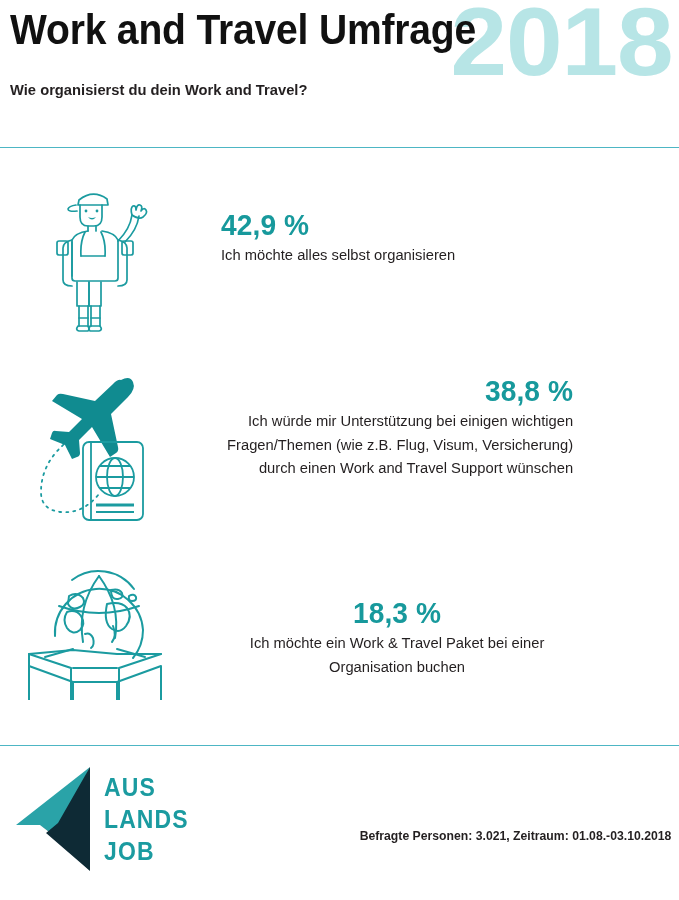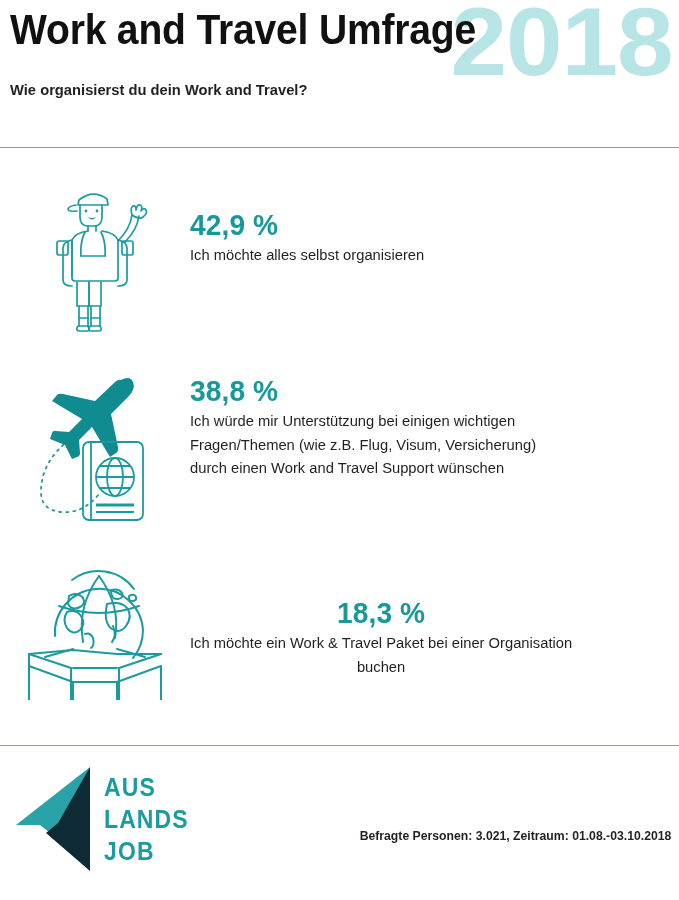--- a/index.html
+++ b/index.html
@@ -76,33 +76,34 @@
 
   
   .stat-row {
     position: absolute;
     left: 0;
     width: 679px;
     display: flex;
     align-items: flex-start;
   }
   #stat-row-0 { top: 178px; }
-  #stat-row-1 { top: 368px; }
+  #stat-row-1 { top: 368px; text-align: right; }
   #stat-row-2 { top: 560px; }
 
   .stat-icon {
     width: 190px;
     flex: 0 0 190px;
     display: flex;
     justify-content: center;
     align-items: flex-start;
   }
   .stat-text {
     flex: 1 1 auto;
     padding-right: 95px;
+    margin-left: 31px;
   }
   .stat-pct {
     font-family: "Liberation Sans Narrow", "Liberation Sans", sans-serif;
     font-size: 29px;
     font-weight: bold;
     color: #17999c;
     line-height: 1.05;
     letter-spacing: 0.1px;
     margin-bottom: 3px;
     transform: scaleX(0.97);

